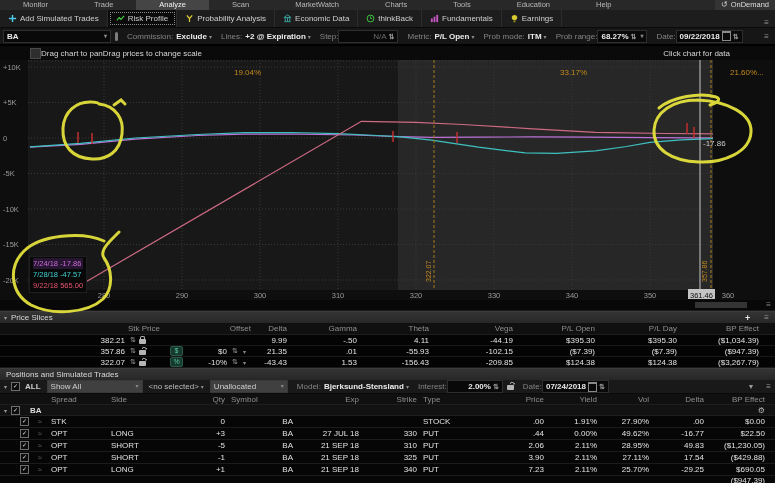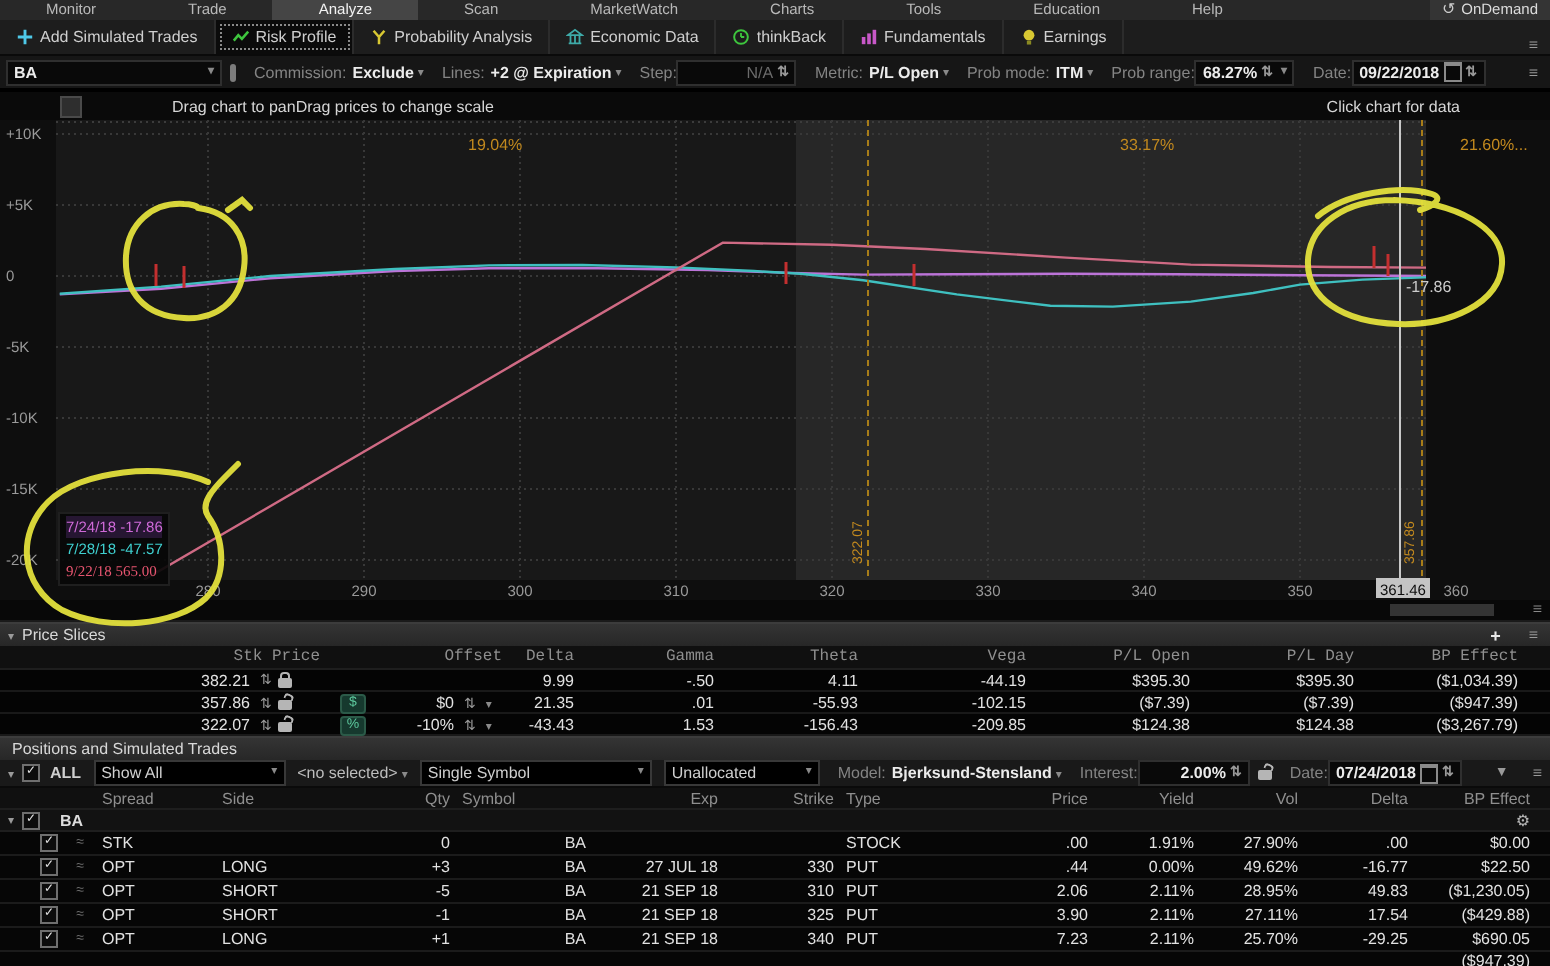--- a/index.html
+++ b/index.html
@@ -25,49 +25,49 @@
   .crt{color:#8a8a8a;font-size:6px;margin-left:2px;}
   .inp{background:#090909;border:1px solid #2f2f2f;height:11px;line-height:11px;padding:0 3px;color:#ececec;font-weight:bold;display:flex;align-items:center;gap:2px;}
   .combo{width:100px;margin-left:2px;justify-content:space-between;}
   .dim{color:#6b6b6b;font-weight:normal;}
   .stp{color:#9a9a9a;font-size:7px;}
   .calbox{width:7px;height:7px;border:1px solid #8a8a8a;border-top:2px solid #8a8a8a;display:inline-block;}
   .vial{width:3px;height:9px;background:#7d7d7d;border-radius:2px;margin-left:4px;}
   
   .chart-hint{height:14px;background:#0a0a0a;display:flex;align-items:center;font-size:8px;color:#d6d6d6;}
   .panbox{width:9px;height:9px;background:#2e2e2e;border:1px solid #4a4a4a;margin-left:30px;}
-  .hinttext{margin-left:45px;}
+  .hinttext{}
   .hintright{margin-left:auto;margin-right:45px;}
   .chartwrap{position:relative;height:240px;background:#0e0e0e;}
   .problabel{position:absolute;top:8px;font-size:8px;color:#c2891e;margin-left:12px;}
   .p1{left:222px;}.p2{left:548px;}.p3{left:718px;}
   .tooltip{position:absolute;left:29px;top:196px;background:rgba(8,8,8,.92);border:1px solid #1f1f1f;font-size:7.5px;line-height:11px;padding:1px 3px;}
   .tl1{color:#cf6ad8;background:rgba(120,60,160,.28);}
   .tl2{color:#3fd0d0;}
-  .tl3{color:#e85570;font-family:Liberation Serif, serif;}
+  .tl3{color:#e85570;}
   .scrollstrip{height:10px;background:#080808;position:relative;border-bottom:1px solid #1a1a1a;}
   .sshandle{position:absolute;right:28px;top:2px;width:52px;height:6px;background:#343434;}
   .ssmenu{position:absolute;right:4px;top:0;color:#8a8a8a;font-size:8px;}
   
   .sechead{height:11px;background:linear-gradient(#343434,#272727);display:flex;align-items:center;font-size:8px;color:#d8d8d8;border-top:1px solid #3c3c3c;}
   .sechead .arr{color:#9a9a9a;font-size:6px;margin:0 4px 0 4px;}
   .plus{margin-left:auto;color:#e8e8e8;font-size:9px;font-weight:bold;padding:0 8px;}
   .grid{display:grid;font-size:8px;align-items:center;}
-  .pshead-grid{grid-template-columns:163px 91px 36px 70px 72px 84px 82px 82px 82px 1fr;height:11px;background:#101010;color:#8f8f8f;border-bottom:1px solid #1e1e1e;font-family:Liberation Mono, monospace;}
+  .pshead-grid{grid-template-columns:163px 91px 36px 70px 72px 84px 82px 82px 82px 1fr;height:11px;background:#101010;color:#8f8f8f;border-bottom:1px solid #1e1e1e;}
   .psrow-grid{grid-template-columns:128px 38px 22px 42px 24px 36px 70px 72px 84px 82px 82px 82px 1fr;height:10px;background:#040404;color:#e2e2e2;border-bottom:1px solid #191919;}
   .r{text-align:right;padding-right:3px;}
   .l{padding-left:3px;}
   .ctl{display:flex;align-items:center;gap:3px;padding-left:2px;}
   .lockicon{position:relative;width:7px;height:5px;background:#b5b5b5;border-radius:1px;margin-top:2px;}
   .lockicon::before{content:"";position:absolute;left:1px;top:-3px;width:3px;height:2px;border:1px solid #b5b5b5;border-bottom:none;border-radius:2px 2px 0 0;}
   .unlock::before{left:3px;transform:rotate(25deg);}
   .badge{display:inline-block;min-width:11px;height:8px;background:#16392e;color:#5cc79c;border:1px solid #2b5a48;border-radius:2px;font-size:7px;line-height:8px;text-align:center;margin-left:4px;}
   
   .posfilter{height:13px;background:#191919;display:flex;align-items:center;font-size:8px;color:#cfcfcf;border-bottom:1px solid #0a0a0a;}
-  .drop{background:#000000;border:1px solid #383838;height:11px;line-height:11px;display:flex;align-items:center;justify-content:space-between;padding:0 3px;margin-left:6px;}
+  .drop{background:#404040;border:1px solid #383838;height:11px;line-height:11px;display:flex;align-items:center;justify-content:space-between;padding:0 3px;margin-left:6px;}
   .cb{width:7px;height:7px;background:#0c0c0c;border:1px solid #6f6f6f;font-size:6px;line-height:7px;text-align:center;color:#e0e0e0;display:inline-block;}
   .poshead-grid,.prow-grid{grid-template-columns:16px 16px 16px 60px 92px 28px 68px 66px 58px 55px 72px 53px 52px 55px 61px 1fr;}
   .poshead-grid{height:10px;background:#101010;color:#8f8f8f;border-bottom:1px solid #1e1e1e;}
   .prow-grid{height:11px;background:#060606;color:#e2e2e2;border-bottom:1px solid #1b1b1b;}
   .group-row{height:10px;background:#121212;display:flex;align-items:center;font-size:8px;border-bottom:1px solid #1e1e1e;}
   .chicon{color:#6f6f6f;font-size:7px;text-align:center;}
   .total-row{height:9px;background:#060606;border-bottom:1px solid #232323;}
   .funnel{color:#9a9a9a;font-size:7px;margin-left:auto;margin-right:8px;}
   .gear{margin-left:auto;margin-right:10px;color:#b5b5b5;font-size:8px;}
   
@@ -352,24 +352,20 @@
 <div class="posfilter">
   <span class="arr" style="color:#9a9a9a;font-size:6px;margin-left:4px">▾</span>
   <span class="cb" style="margin-left:4px">✓</span>
   <span style="margin-left:5px;font-weight:bold">ALL</span>
   <span class="drop" style="width:88px">
       <span>Show All</span>
       <span class="crt">▾</span>
     </span>
   <span style="margin-left:6px;color:#bdbdbd">&lt;no selected&gt;</span>
   <span class="crt">▾</span>
-  <span class="drop" style="width:108px">
-      <span>Single Symbol</span>
-      <span class="crt">▾</span>
-    </span>
   <span class="drop" style="width:70px">
       <span>Unallocated</span>
       <span class="crt">▾</span>
     </span>
   <span class="lbl">Model:</span>
   <span class="val">Bjerksund-Stensland</span>
   <span class="crt">▾</span>
   <span class="lbl">Interest:</span>
   <span class="inp" style="width:48px;justify-content:flex-end">
       <span>2.00%</span>

